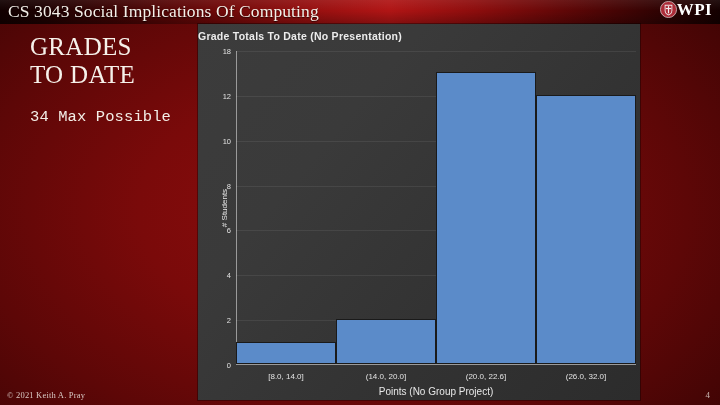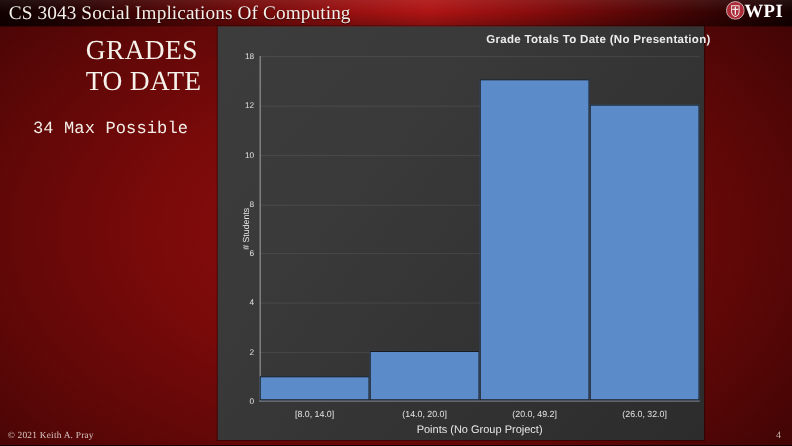--- a/index.html
+++ b/index.html
@@ -68,21 +68,20 @@
   
   #headline {
     position: absolute;
     left: 30px; top: 33px;
     width: 165px;
     font-family: "Liberation Serif", serif;
     font-size: 25px;
     line-height: 1.12;
     color: #f6f1ea;
     letter-spacing: 0.3px;
-    margin-left: 48px;
   }
   #subhead {
     position: absolute;
     left: 30px; top: 108px;
     width: 170px;
     font-family: Liberation Mono, monospace;
     font-size: 15.5px;
     color: #f3eee7;
     letter-spacing: 0.1px;
   }
@@ -107,23 +106,23 @@
   
   #chart-panel {
     position: absolute;
     left: 198px; top: 24px;
     width: 442px; height: 376px;
     background: linear-gradient(130deg, #3c3c3c 0%, #3a3a3a 30%, #333333 62%, #2c2c2c 100%);
     box-shadow: 0 0 0 1px rgba(0,0,0,0.35);
   }
   #chart-title {
     position: absolute;
-    left: 12px; top: 6px;
+    left: 0; top: 6px;
     width: 436px;
-    text-align: right;
+    text-align: left;
     font-size: 10.5px;
     font-weight: bold;
     color: #ececec;
     letter-spacing: 0.25px;
   }
 
   
   #plot {
     position: absolute;
     left: 38px;     
@@ -251,21 +250,21 @@
         </div>
       <div id="bar-layer">
           <div class="bar" title="[8.0, 14.0]: 1" style="left: 0px; width: 100px; height: 22.4286px; background: rgb(91, 139, 201); border-color: rgb(26, 26, 26);"></div>
           <div class="bar" title="(14.0, 20.0]: 2" style="left: 100px; width: 100px; height: 44.8571px; background: rgb(91, 139, 201); border-color: rgb(26, 26, 26);"></div>
           <div class="bar" title="(20.0, 26.0]: 13" style="left: 200px; width: 100px; height: 291.571px; background: rgb(91, 139, 201); border-color: rgb(26, 26, 26);"></div>
           <div class="bar" title="(26.0, 32.0]: 12" style="left: 300px; width: 100px; height: 269.143px; background: rgb(91, 139, 201); border-color: rgb(26, 26, 26);"></div>
         </div>
       <div id="xtick-layer">
           <div class="xtick-label" style="left: 50px;">[8.0, 14.0]</div>
           <div class="xtick-label" style="left: 150px;">(14.0, 20.0]</div>
-          <div class="xtick-label" style="left: 250px;">(20.0, 49.2]</div>
+          <div class="xtick-label" style="left: 250px;">(20.0, 22.6]</div>
           <div class="xtick-label" style="left: 350px;">(26.0, 32.0]</div>
         </div>
       <div id="ylabel"># Students</div>
       <div id="xlabel">Points (No Group Project)</div>
     </div>
   </div>
 
 </div>
 
 </body></html>

